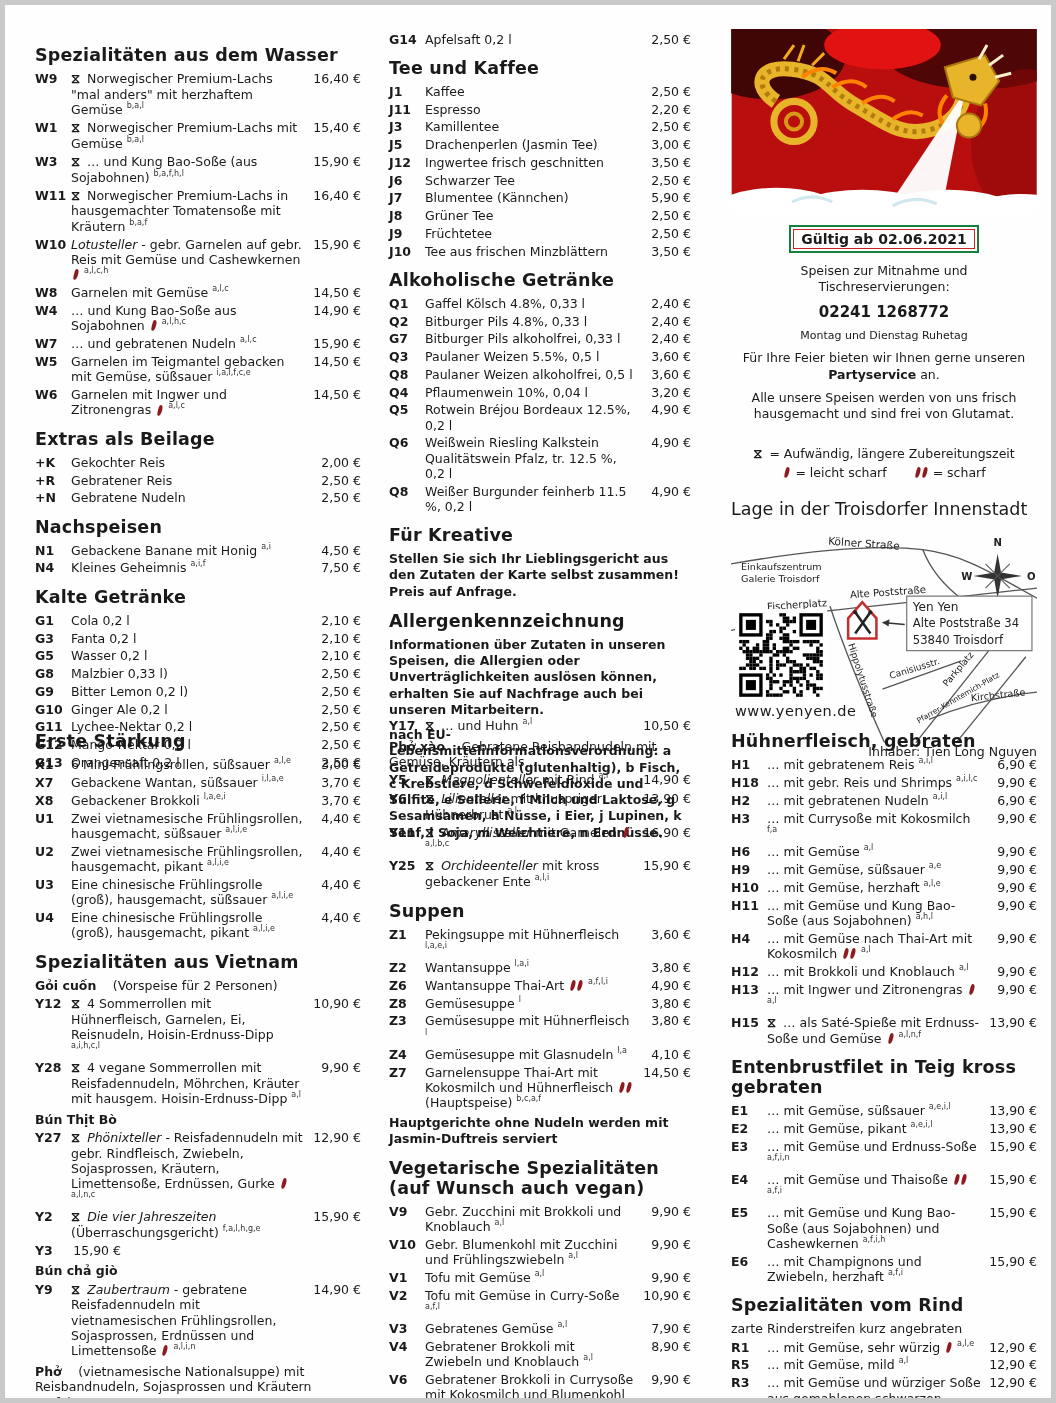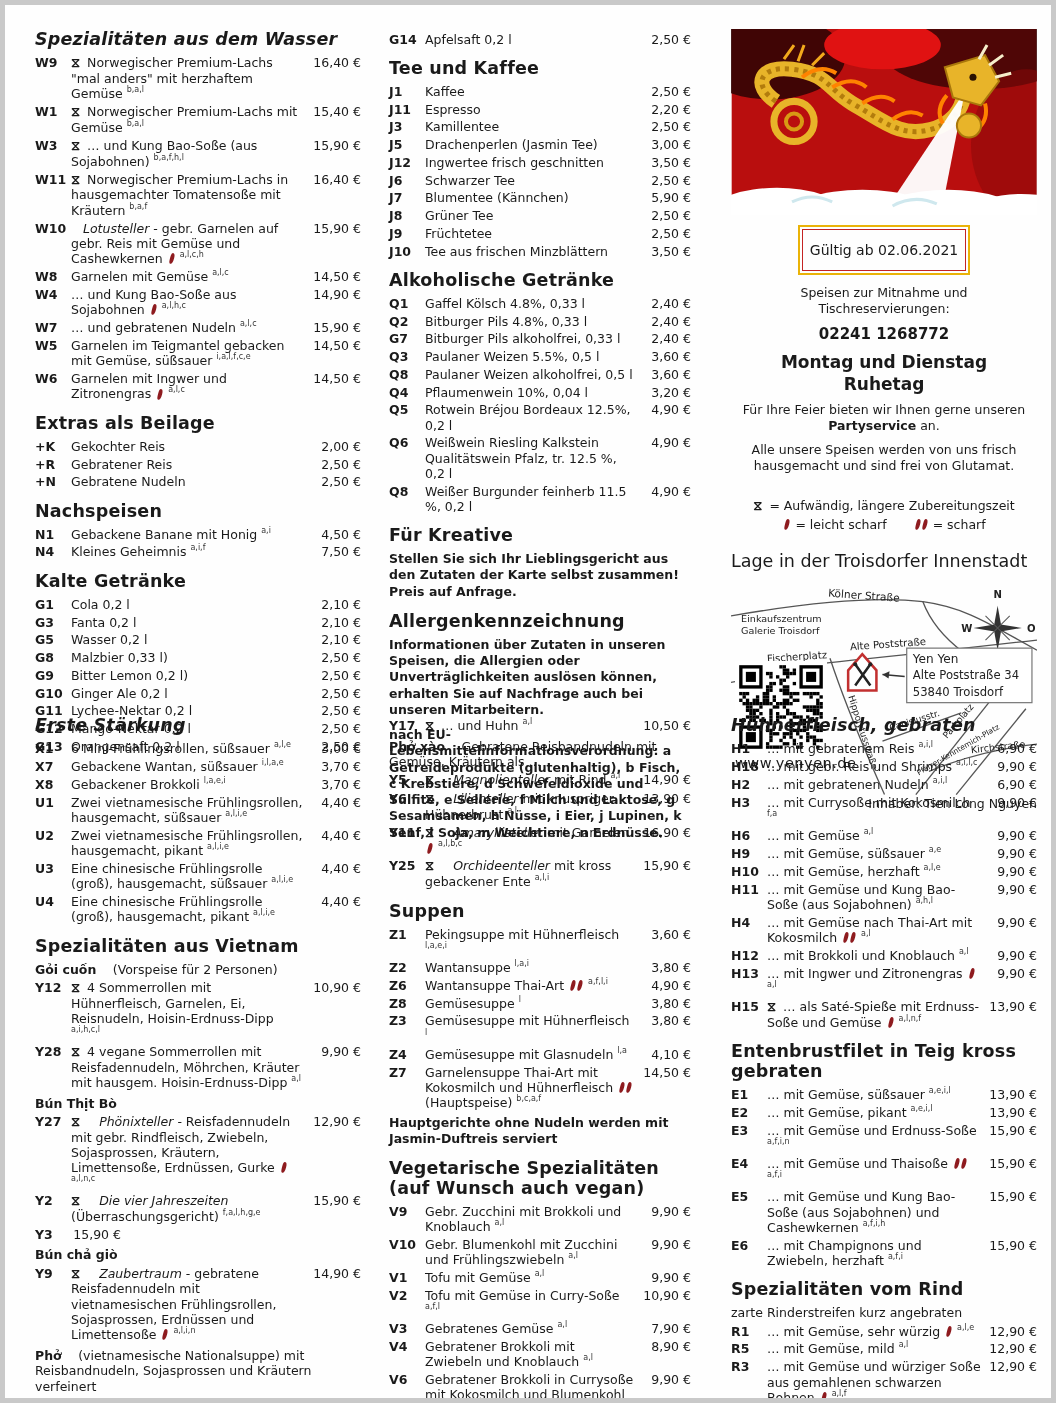--- a/index.html
+++ b/index.html
@@ -7,41 +7,41 @@
     border:5px solid #c9c9c9;box-sizing:border-box;overflow:hidden;
     font-family:"DejaVu Sans","Liberation Sans",sans-serif;color:#1a1a1a;}
   .col{position:absolute;}
   .c1t{left:30px;top:24px;width:326px;}
   .c2t{left:384px;top:24px;width:302px;}
   .c3t{left:726px;top:24px;width:306px;}
   .c1b{left:30px;top:710px;width:326px;}
   .c2b{left:384px;top:710px;width:302px;}
   .c3b{left:726px;top:710px;width:306px;}
   .sec-title{font-size:17.5px;font-weight:bold;margin:11px 0 6px 0;letter-spacing:.2px;}
-  .col > div > .sec-title:first-child, .sec-title.first{margin-top:0;font-style:italic;}
+  .col > div > .sec-title:first-child, .sec-title.first{margin-top:16px;}
   .row{display:flex;align-items:flex-start;margin:2.5px 0;font-size:12.5px;line-height:1.22;}
   .code{flex:none;width:36px;font-weight:bold;}
   .txt{flex:1;padding-right:6px;}
   .price{flex:none;white-space:nowrap;min-width:50px;text-align:right;}
   .subhead,.note{font-size:12.5px;line-height:1.25;margin:5px 0 2px 0;}
   .para{font-size:12.5px;line-height:1.3;margin:0 0 9px 0;font-weight:bold;}
   sup{font-size:8px;position:relative;top:-1px;color:#333;font-weight:normal;}
   .hg{font-weight:600;margin-right:3px;font-size:13px;}
   .chili{display:inline-block;width:4px;height:11px;background:#8e1b1f;
     border-radius:50% 50% 60% 40%;transform:rotate(14deg);margin:0 2px -1px 3px;}
   .chili + .chili{margin-left:1px;}
-  i{font-style:italic;margin-left:12px;}
+  i{font-style:italic;}
   
   .dragon{margin-bottom:10px;line-height:0;}
   .badge-wrap{text-align:center;margin:2px 0 10px 0;}
-  .badge{display:inline-block;font-weight:normal;font-size:14px;padding:15px 10px;
-    border:2px solid #eab308;box-shadow:inset 0 0 0 2px #fff,inset 0 0 0 3px #c42424;}
+  .badge{display:inline-block;font-weight:bold;font-size:14px;padding:4px 10px;
+    border:2px solid #15803d;box-shadow:inset 0 0 0 2px #fff,inset 0 0 0 3px #c42424;}
   .info p{text-align:center;font-size:12.5px;line-height:1.3;margin:7px 8px;}
   .info .phone{font-weight:bold;font-size:15px;margin-top:4px;}
-  .info .closed{font-weight:bold;font-size:17px;margin-top:2px;}
+  .info .closed{font-weight:normal;font-size:11px;margin-top:2px;}
   .legend{text-align:center;font-size:12.5px;margin-top:22px;line-height:1.5;}
   .legend .gap{display:inline-block;width:26px;}
   .map-title{font-size:17.5px;font-weight:normal;margin:16px 0 6px 0;}
   .map-wrap{position:relative;width:306px;height:218px;}
   .map-wrap svg.mapsvg{position:absolute;left:0;top:0;}
   .qr{position:absolute;left:4px;top:84px;}
   .website{position:absolute;left:4px;top:178px;font-size:14.5px;letter-spacing:.5px;text-align:right;}
   .owner{position:absolute;right:0;top:182px;font-size:12.5px;margin-top:37px;}
   .map-text{font-family:"DejaVu Sans","Liberation Sans",sans-serif;fill:#222;}
 </style>

